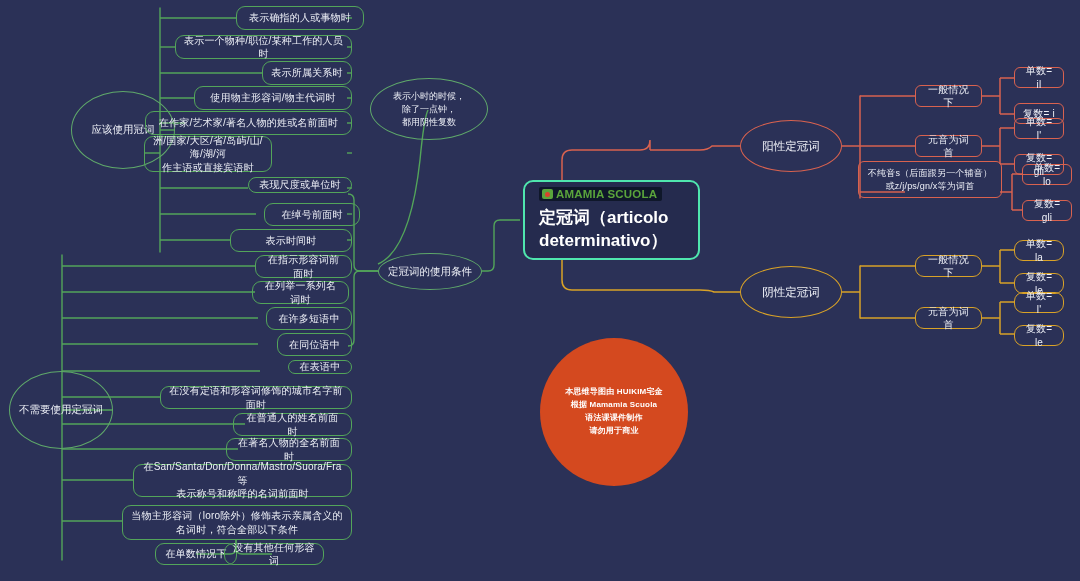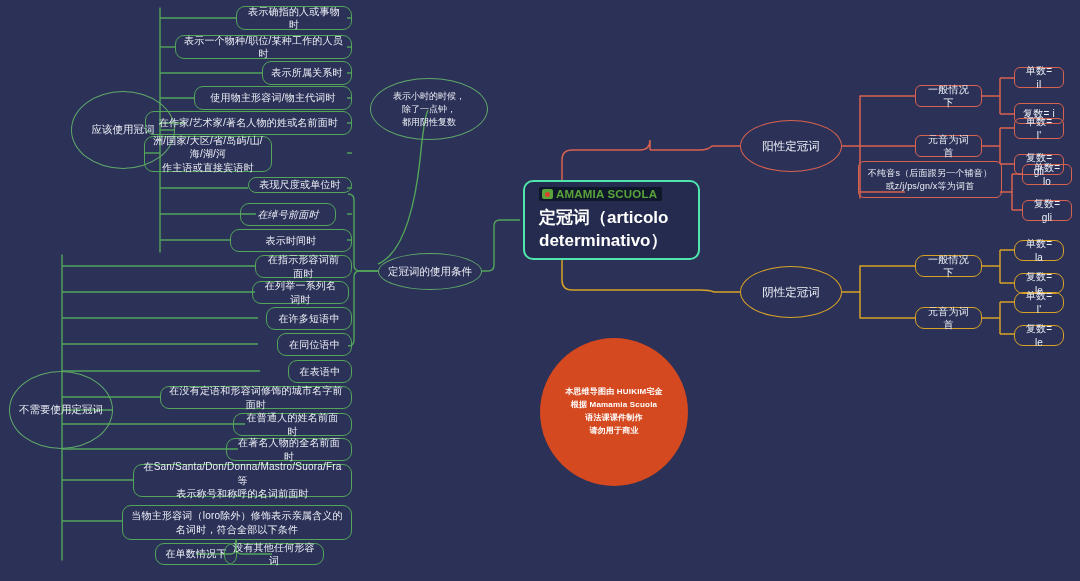--- a/index.html
+++ b/index.html
@@ -208,49 +208,49 @@
   <div class="node ellipse" style="left:9px;top:371px;width:104px;height:78px;">
     <span>不需要使用定冠词</span>
   </div>
 
   <div class="node ellipse" style="left:370px;top:78px;width:118px;height:62px;font-size:9px;">
     <span>表示小时的时候，
 除了一点钟，
 都用阴性复数</span>
   </div>
 
-  <div class="node pill" style="left:236px;top:6px;width:116px;height:24px;">
+  <div class="node pill" style="left:236px;top:6px;width:128px;height:24px;">
     <span>表示确指的人或事物时</span></div>
   <div class="node pill" style="left:175px;top:35px;width:177px;height:24px;">
     <span>表示一个物种/职位/某种工作的人员时</span></div>
   <div class="node pill" style="left:262px;top:61px;width:90px;height:24px;">
     <span>表示所属关系时</span></div>
   <div class="node pill" style="left:194px;top:86px;width:158px;height:24px;">
     <span>使用物主形容词/物主代词时</span></div>
   <div class="node pill" style="left:145px;top:111px;width:207px;height:24px;">
     <span>在作家/艺术家/著名人物的姓或名前面时</span></div>
   <div class="node pill" style="left:144px;top:136px;width:128px;height:36px;">
     <span>洲/国家/大区/省/岛屿/山/海/湖/河
 作主语或直接宾语时</span></div>
   <div class="node pill" style="left:248px;top:177px;width:104px;height:16px;">
     <span>表现尺度或单位时</span></div>
-  <div class="node pill" style="left:240px;top:203px;width:96px;height:23px;font-style:italic;">
+  <div class="node pill" style="left:264px;top:203px;width:96px;height:23px;">
     <span>在绰号前面时</span></div>
   <div class="node pill" style="left:230px;top:229px;width:122px;height:23px;">
     <span>表示时间时</span></div>
 
   <div class="node pill" style="left:255px;top:255px;width:97px;height:23px;">
     <span>在指示形容词前面时</span></div>
   <div class="node pill" style="left:252px;top:281px;width:97px;height:23px;">
     <span>在列举一系列名词时</span></div>
   <div class="node pill" style="left:266px;top:307px;width:86px;height:23px;">
     <span>在许多短语中</span></div>
   <div class="node pill" style="left:277px;top:333px;width:75px;height:23px;">
     <span>在同位语中</span></div>
-  <div class="node pill" style="left:288px;top:360px;width:64px;height:23px;justify-content:center;">
+  <div class="node pill" style="left:288px;top:360px;width:64px;height:14px;justify-content:center;">
     <span>在表语中</span></div>
   <div class="node pill" style="left:160px;top:386px;width:192px;height:23px;">
     <span>在没有定语和形容词修饰的城市名字前面时</span></div>
   <div class="node pill" style="left:233px;top:413px;width:119px;height:23px;">
     <span>在普通人的姓名前面时</span></div>
   <div class="node pill" style="left:226px;top:438px;width:126px;height:23px;">
     <span>在著名人物的全名前面时</span></div>
   <div class="node pill" style="left:133px;top:464px;width:219px;height:33px;">
     <span>在San/Santa/Don/Donna/Mastro/Suora/Fra等
 表示称号和称呼的名词前面时</span></div>

